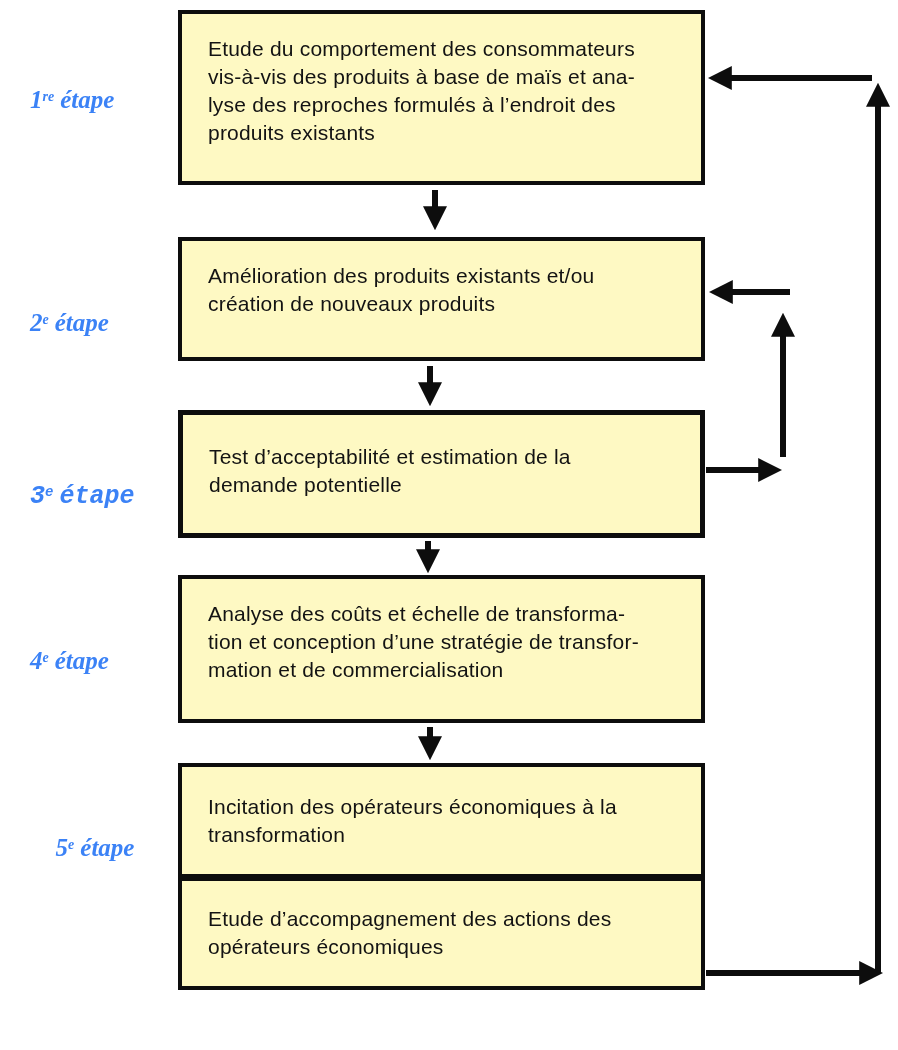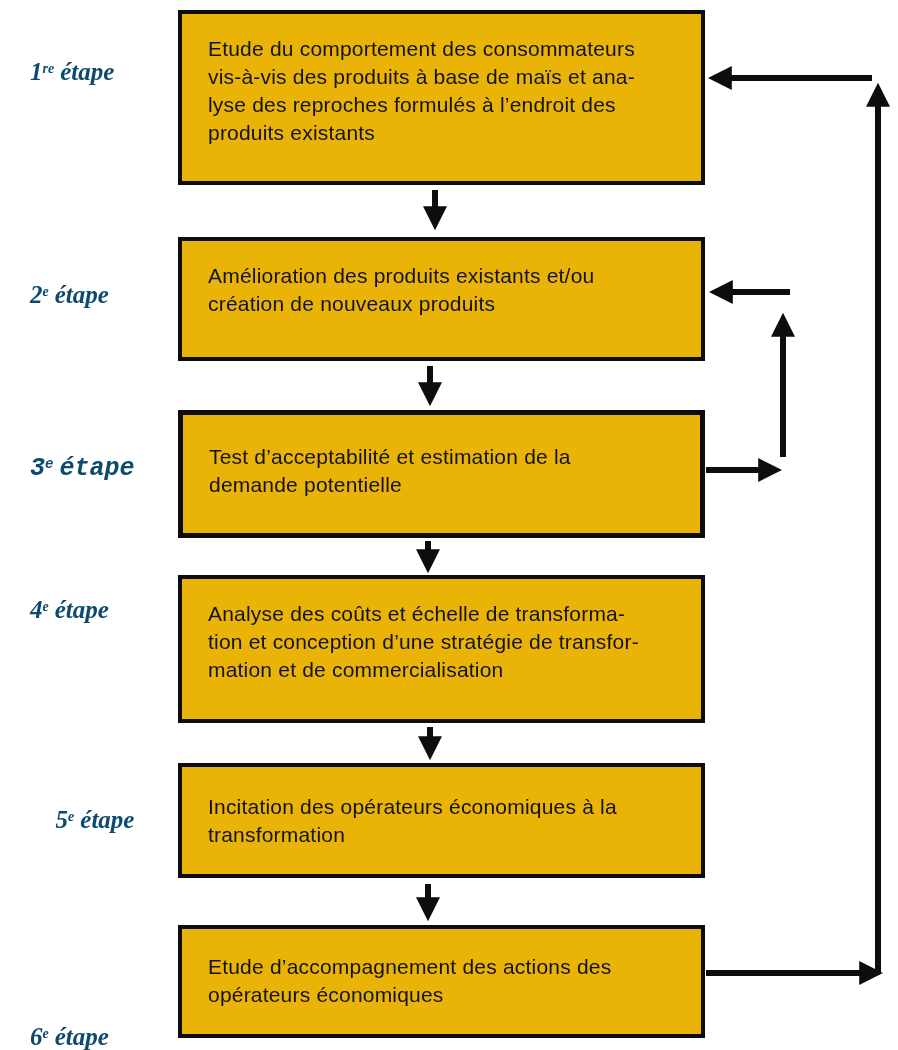--- a/index.html
+++ b/index.html
@@ -22,61 +22,62 @@
     top: 0;
     width: 898px;
     height: 1050px;
     pointer-events: none;
   }
   .box {
     position: absolute;
     left: 178px;
     width: 527px;
     border: 4px solid #0d0d0d;
-    background: #eab308;
+    background: #fef9c3;
     box-sizing: border-box;
   }
   .box-text {
     padding: 21px 12px 10px 26px;
     font-size: 21px;
     line-height: 28px;
     letter-spacing: 0.2px;
     white-space: pre-line;
     color: #131313;
   }
   .b1 { top: 10px;  height: 175px; }
   .b2 { top: 237px; height: 124px; }
   .b3 { top: 410px; height: 128px; border-width: 5px; }
   .b3 .box-text { padding-top: 28px; }
   .b4 { top: 575px; height: 148px; }
   .b5 { top: 763px; height: 115px; }
   .b5 .box-text { padding-top: 26px; }
-  .b6 { top: 925px; height: 113px; }
+  .b6 { top: 877px; height: 113px; }
   .b6 .box-text { padding-top: 24px; }
   .stage-label {
     position: absolute;
     left: 30px;
     width: 130px;
     font-family: "Liberation Serif", serif;
     font-style: italic;
     font-weight: bold;
     font-size: 25px;
-    color: #0c4a6e;
+    color: #3b82f6;
     white-space: nowrap;
+    margin-top: 28px;
   }
   .stage-label sup {
     font-size: 0.56em;
     vertical-align: 0.5em;
     margin-right: 2px;
   }
   .stage-label .word { margin-left: 4px; }
   .l1 { top: 58px; }
   .l2 { top: 281px; font-style: italic; }
   .l3 { top: 454px; font-family: Liberation Mono, monospace; }
-  .l4 { top: 596px; }
+  .l4 { top: 619px; }
   .l5 { top: 806px; text-align: center; }
   .l6 { top: 1023px; }
 </style>
 </head>
 <body>
 
 <div class="canvas">
 
   <svg class="arrows" viewBox="0 0 898 1050" xmlns="http://www.w3.org/2000/svg">
     <defs>

